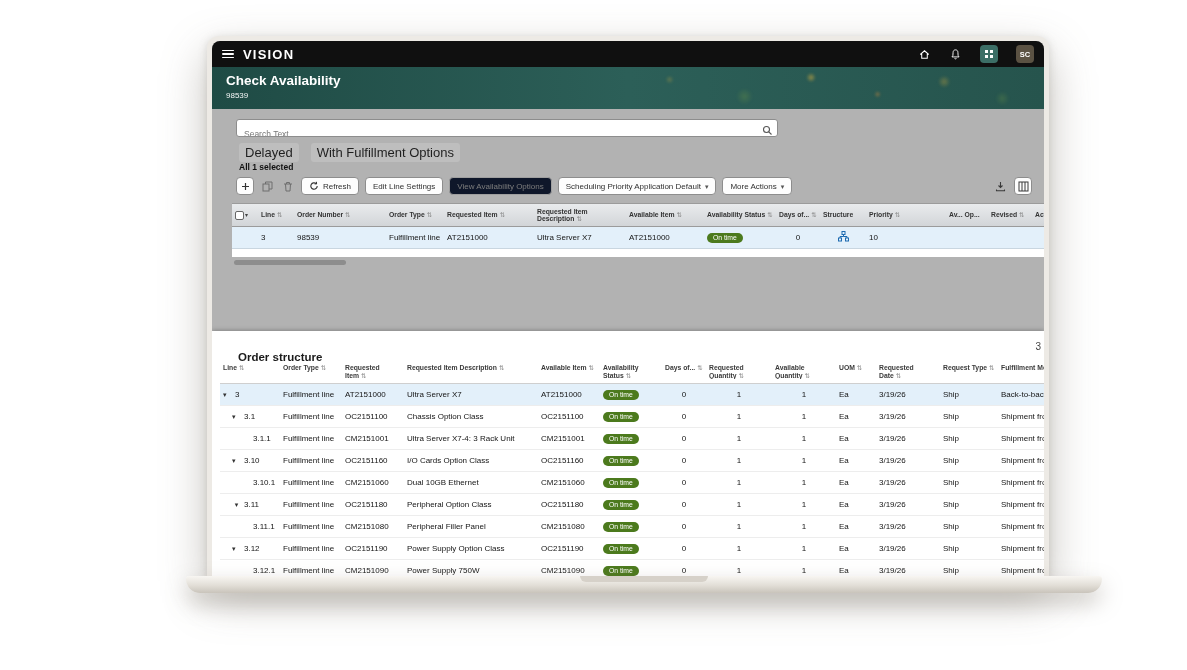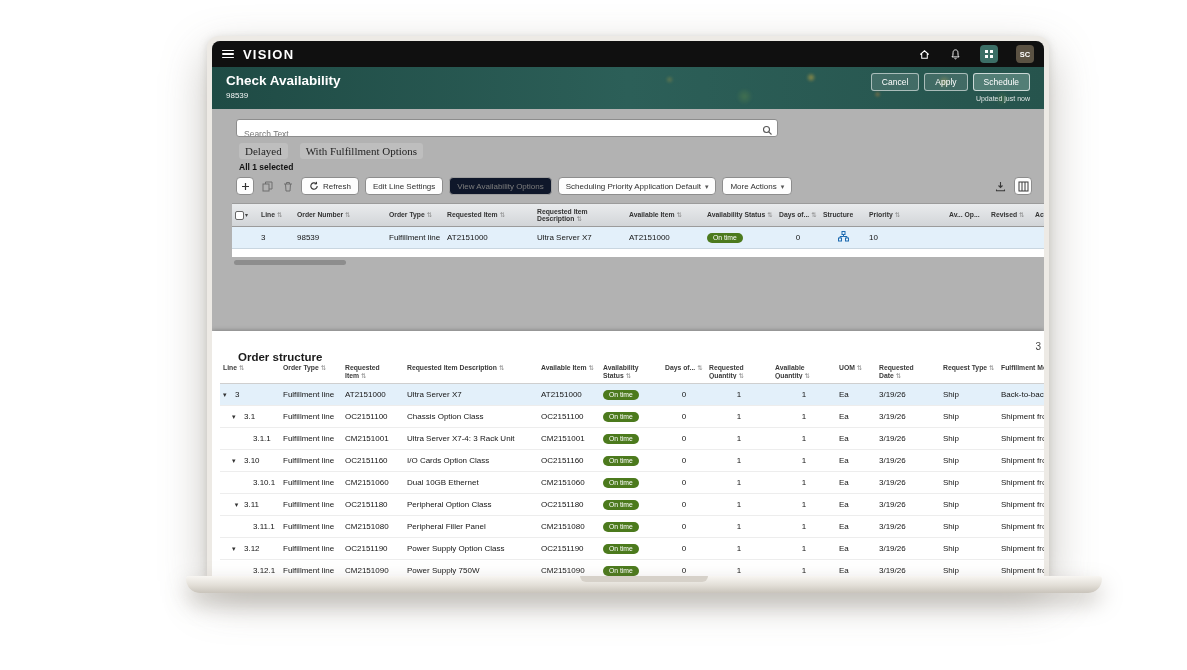--- a/index.html
+++ b/index.html
@@ -68,21 +68,21 @@
   .gray { height:222px; background:#b2b2b2; position:relative; }
   .search-wrap { position:absolute; left:24px; top:10px; width:542px; height:18px; }
   .search {
     width:100%; height:100%; border:1px solid #8d8d8d; border-radius:3px;
     padding:12px 22px 0 7px; font-size:8.5px; background:#fff; color:#333;
     font-family:"Liberation Sans","DejaVu Sans",sans-serif;
   }
   .search::placeholder { color:#767676; }
   .search-icon { position:absolute; right:5px; top:3px; }
   .chips { position:absolute; left:27px; top:34px; display:flex; gap:12px; }
-  .chip { font-size:11px; color:#1f1f1f; background:rgba(255,255,255,.16); padding:2px 6px; border-radius:3px; cursor:pointer;font-family:Liberation Serif, serif; }
+  .chip { font-size:13px; color:#1f1f1f; background:rgba(255,255,255,.16); padding:2px 6px; border-radius:3px; cursor:pointer; }
   .selection { position:absolute; left:27px; top:53px; font-size:8.5px; font-weight:bold; color:#111; }
   .toolbar { position:absolute; left:24px; top:68px; right:12px; height:18px; display:flex; gap:6px; align-items:center; }
   .tbtn {
     height:18px; display:flex; align-items:center; gap:4px; cursor:pointer;
     background:#fdfdfd; border:1px solid #8d8d8d; border-radius:4px;
     font-size:8px; color:#2f2f2f; padding:0 7px; white-space:nowrap;
   }
   .tbtn.icon { width:18px; padding:0; justify-content:center; }
   .tbtn.ghost { background:transparent; border:none; color:#6e6e6e; padding:0 2px; }
   .tbtn.disabled { background:#0f172a; border-color:#9f9f9f; color:#7d7d7d; cursor:default; }
@@ -164,28 +164,20 @@
             </svg>
         </span>
         <span class="sq avatar">SC</span>
       </div>
     </div>
 
     <div class="header">
       <div class="h-left">
         <div class="h-title">Check Availability</div>
         <div class="h-sub">98539</div>
-      </div>
-      <div class="h-right">
-        <div class="h-btns">
-          <span class="hbtn">Cancel</span>
-          <span class="hbtn">Apply</span>
-          <span class="hbtn primary">Schedule</span>
-        </div>
-        <div class="h-updated">Updated just now</div>
       </div>
     </div>
 
     <div class="gray">
       <div class="search-wrap">
         <input class="search" type="text" placeholder="Search Text" style="">
         <span class="search-icon">
           <svg width="11" height="11" viewBox="0 0 11 11">
               <circle cx="4.5" cy="4.5" r="3" fill="none" stroke="#555" stroke-width="1.1"></circle>
               <path d="M6.8 6.8 L9.5 9.5" stroke="#555" stroke-width="1.1"></path>

